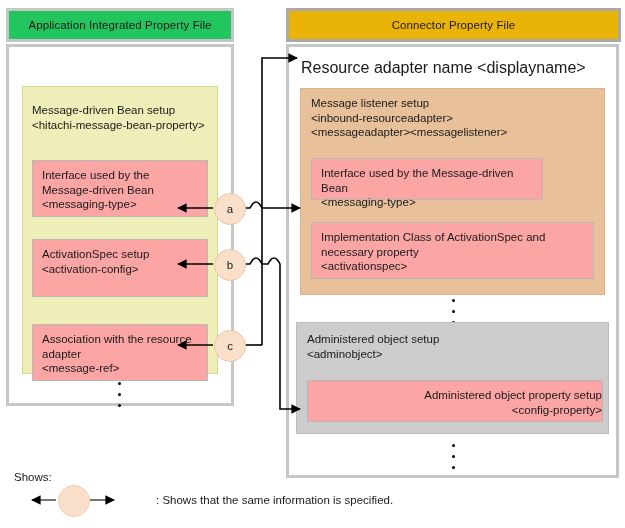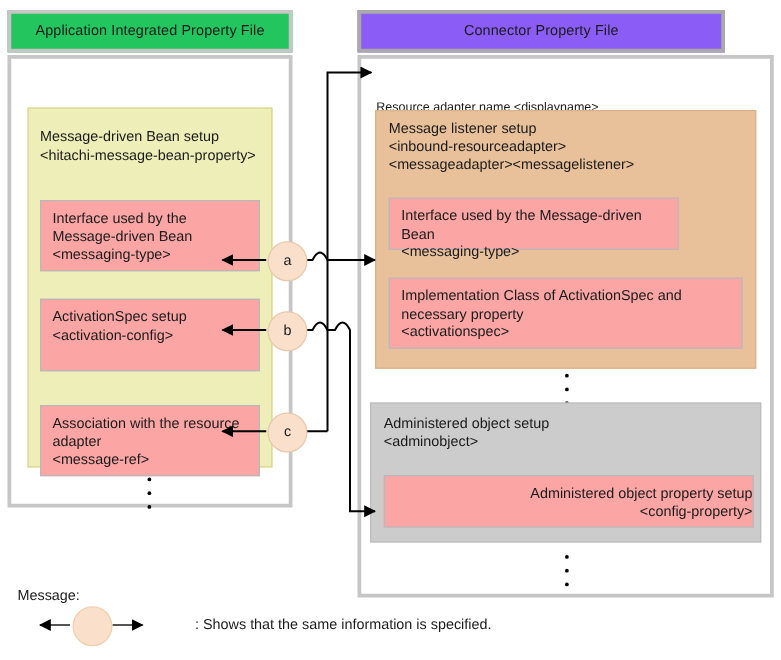--- a/index.html
+++ b/index.html
@@ -35,22 +35,22 @@
   }
 
   
   #app-panel        { left: 6px;  top: 44px;  width: 228px; height: 362px; }
   #app-header       { left: 6px;  top: 8px;   width: 228px; height: 34px;
                       background: #22c55e; border: 3px solid #c6c6c6;
                       justify-content: center; }
 
   
   #conn-panel       { left: 286px; top: 44px; width: 333px; height: 434px; }
-  #conn-header      { left: 286px; top: 8px;  width: 294px; height: 34px;
-                      background: #8b5cf6;  border: 3px solid #a9a9a9;
+  #conn-header      { left: 286px; top: 8px;  width: 335px; height: 34px;
+                      background: #eab308;  border: 3px solid #a9a9a9;
                       justify-content: center; }
 
   
   .group {
     position: absolute;
     box-sizing: border-box;
   }
   #mdb-group {
     left: 22px; top: 86px; width: 196px; height: 288px;
     background: #eeeeb8; border: 1px solid #d6d68f;
@@ -92,24 +92,23 @@
   #leaf-message-ref         { left: 32px;  top: 324px; width: 176px; height: 57px; }
 
   #leaf-messaging-type-right{ left: 311px; top: 158px; width: 232px; height: 42px; }
   #leaf-activationspec      { left: 311px; top: 222px; width: 283px; height: 57px; }
   #leaf-config-property     { left: 307px; top: 380px; width: 296px; height: 42px; text-align: right; }
 
   
   #resource-adapter-name {
     position: absolute;
     left: 301px; top: 59px;
-    font-size: 10px;
+    font-size: 16px;
     color: #1a1a1a;
     white-space: nowrap;
-    margin-top: 22px;
   }
 
   
   .vdots {
     position: absolute;
     width: 10px;
     display: flex;
     flex-direction: column;
     align-items: center;
   }
@@ -255,15 +254,15 @@
   <g stroke="#555555" stroke-width="1.6" fill="none">
     <path d="M 56 500 L 32 500" marker-end="url(#arrowR)"></path>
     <path d="M 90 500 L 114 500" marker-end="url(#arrowR)"></path>
   </g>
 </svg>
 
 <div class="bubble" id="bubble-a">a</div>
 <div class="bubble" id="bubble-b">b</div>
 <div class="bubble" id="bubble-c">c</div>
 
-<div id="legend-label">Message:</div>
+<div id="legend-label">Shows:</div>
 <div class="bubble" id="bubble-legend"></div>
 <div id="legend-desc">: Shows that the same information is specified.</div>
 
 </body></html>

